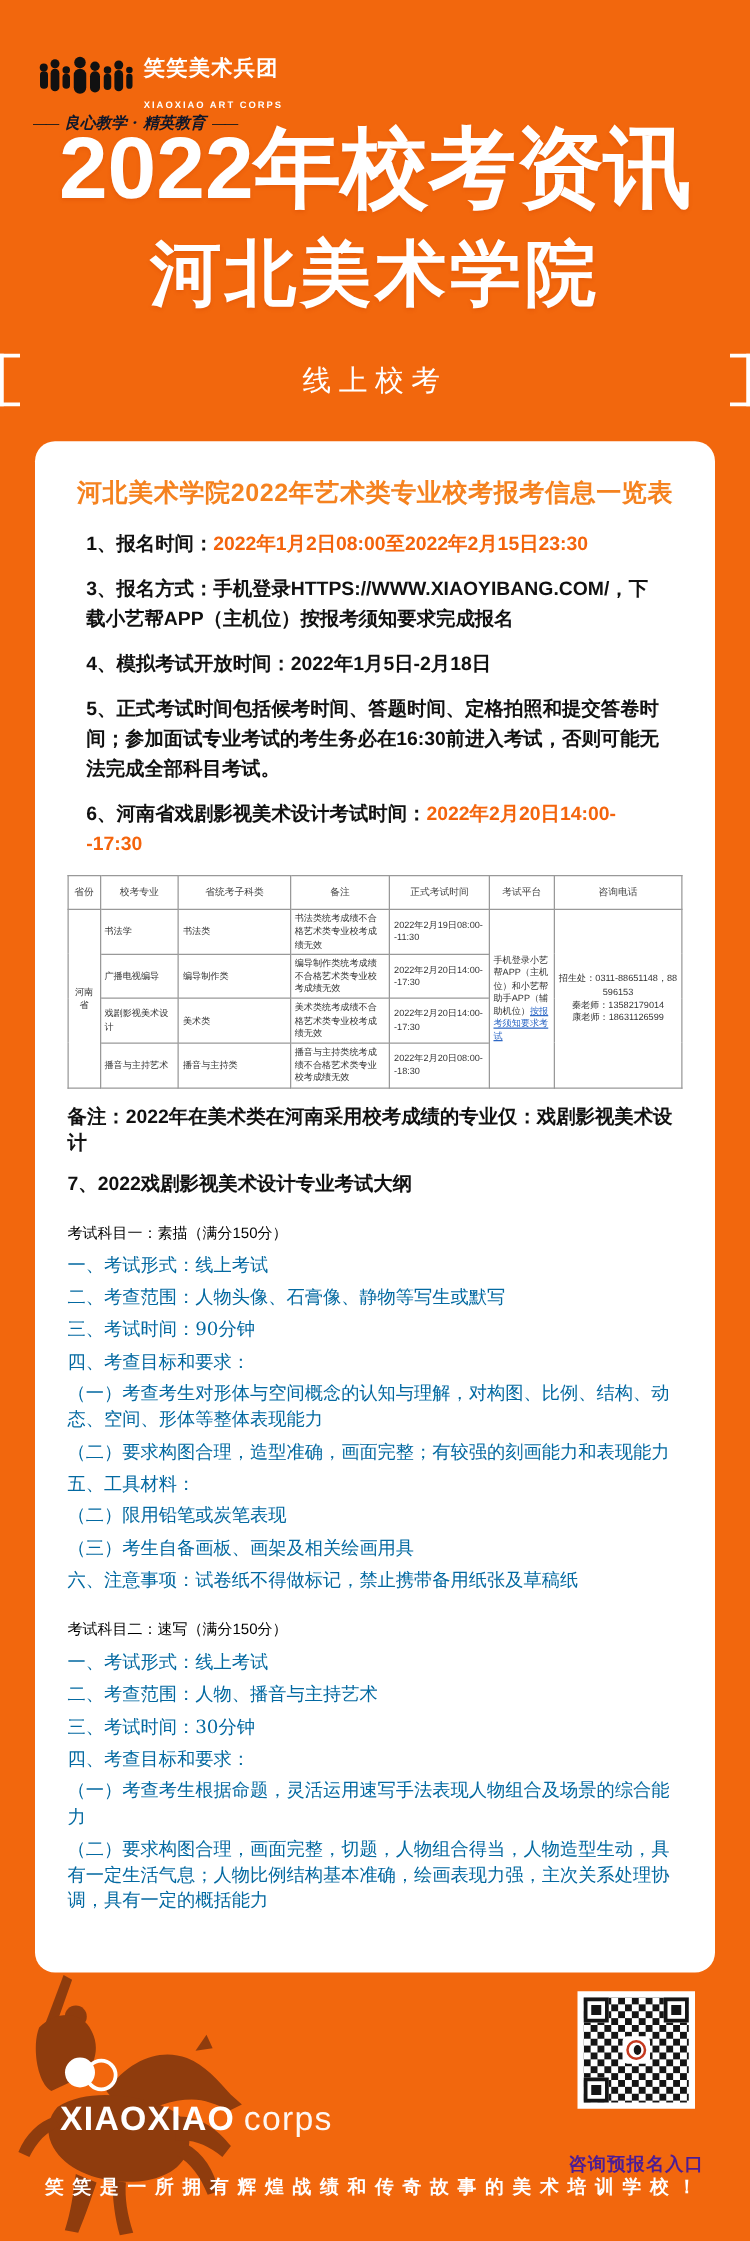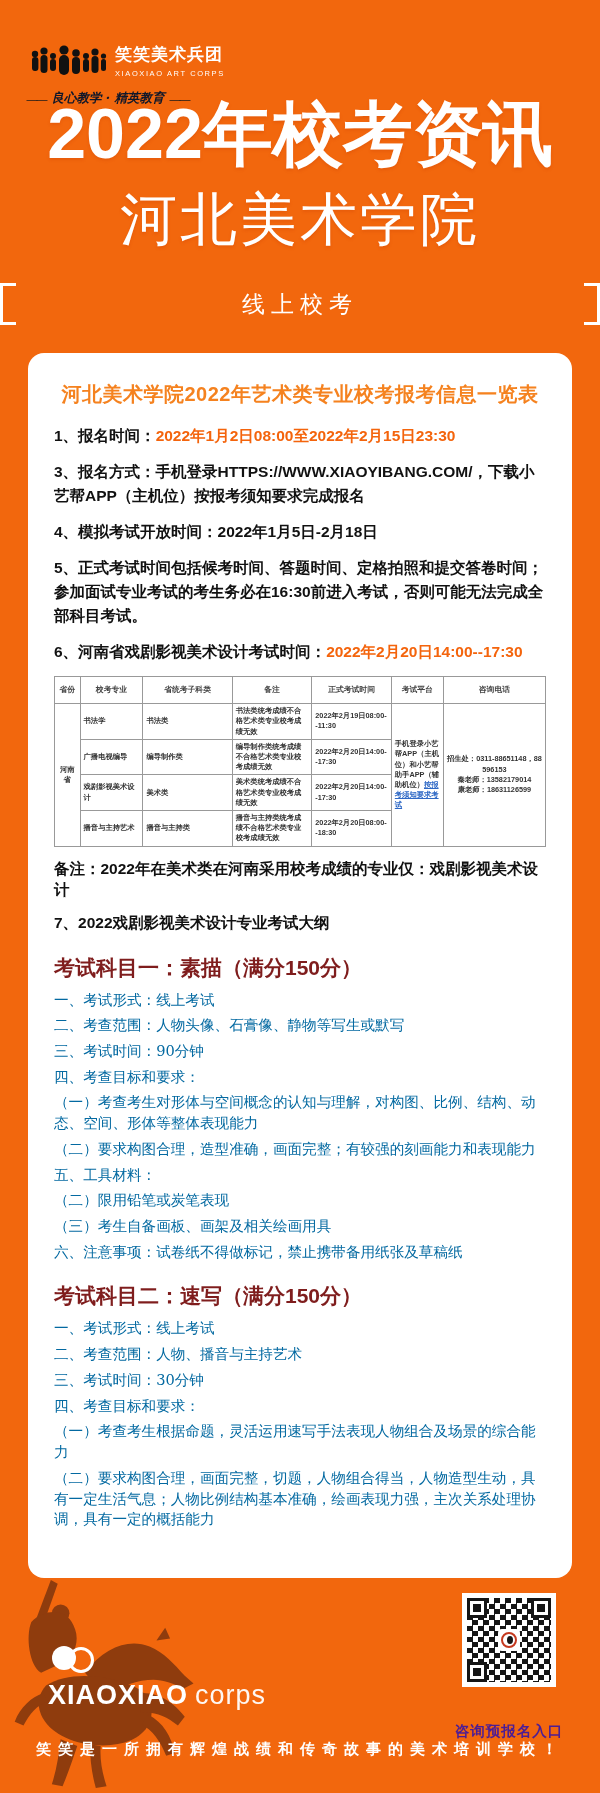--- a/index.html
+++ b/index.html
@@ -9,51 +9,51 @@
   body{
     width:600px;height:1793px;position:relative;overflow:hidden;
     background:var(--bg);
     font-family:"Liberation Sans","DejaVu Sans",sans-serif;
   }
   
   .header-logo{position:absolute;left:30px;top:44px;display:flex;align-items:flex-start;gap:7px;}
   .figures-icon svg{display:block;}
   .logo-texts{display:flex;flex-direction:column;line-height:1.05;margin-top:2px;}
   .logo-cn{color:#fff;font-weight:bold;font-size:17px;letter-spacing:1px;}
-  .logo-en{color:#fff;font-weight:normal;font-size:7.5px;letter-spacing:1.6px;margin-top:6px;}
+  .logo-en{color:#fff;font-weight:bold;font-size:7.5px;letter-spacing:1.6px;margin-top:16px;}
   .slogan-row{position:absolute;left:28px;top:90px;width:160px;display:flex;align-items:center;justify-content:center;gap:5px;}
   .slogan-dash{color:#1a1a1a;font-size:11px;letter-spacing:-1px;}
   .slogan-text{color:#0f172a;font-family:"DejaVu Serif","Liberation Serif",serif;font-style:italic;font-weight:bold;font-size:12.5px;white-space:nowrap;}
   
   .main-title{position:absolute;top:96px;left:0;right:0;text-align:center;color:#fff;
     font-size:70px;font-weight:900;letter-spacing:0px;line-height:1.1;text-shadow:0 2px 3px rgba(200,60,0,.25);}
   .sub-title{position:absolute;top:188px;left:0;right:0;text-align:center;color:#fff;
-    font-size:57px;font-weight:400;letter-spacing:3px;line-height:1.1;text-shadow:0 2px 3px rgba(200,60,0,.25);}
+    font-size:57px;font-weight:700;letter-spacing:3px;line-height:1.1;text-shadow:0 2px 3px rgba(200,60,0,.25);}
   
   .badge-row{position:absolute;top:283px;left:0;right:0;display:flex;justify-content:space-between;align-items:center;gap:34px;}
   .bracket{width:13px;height:36px;}
   .bracket.l{border-left:3px solid #fff;border-top:3px solid #fff;border-bottom:3px solid #fff;}
   .bracket.r{border-right:3px solid #fff;border-top:3px solid #fff;border-bottom:3px solid #fff;}
   .badge-label{color:#fff;font-size:23px;letter-spacing:6px;font-weight:500;}
   
   .card{position:absolute;left:28px;top:353px;width:544px;height:1225px;background:#fff;
     border-radius:16px;padding:24px 26px;box-sizing:border-box;overflow:hidden;}
   .card-title{color:var(--card_title);font-size:20px;font-weight:bold;text-align:center;margin:4px 0 16px;letter-spacing:.5px;}
-  .num-item{font-size:15.5px;font-weight:bold;color:#111;line-height:1.55;margin:12px 0;}
+  .num-item{font-size:15.5px;font-weight:bold;color:#111;line-height:1.55;margin:12px 15px;}
   .num-item .hl{color:var(--accent);}
   
   table.exam{width:100%;border-collapse:collapse;table-layout:fixed;margin:10px 0 6px;}
   table.exam th,table.exam td{border:1px solid #999;font-size:7.3px;color:#333;padding:2px 3px;
-    text-align:center;vertical-align:middle;line-height:1.4;word-break:break-all;font-weight:bold;margin-left:24px;}
+    text-align:center;vertical-align:middle;line-height:1.4;word-break:break-all;font-weight:normal;margin-left:24px;}
   table.exam th{font-size:7.8px;height:22px;color:#444;}
   table.exam td.left{text-align:left;}
   .link{color:var(--link);text-decoration:underline;cursor:pointer;}
   
   .remark{font-size:15.5px;font-weight:bold;color:#111;margin:12px 0;}
-  .sec-h{font-size:21px;font-weight:bold;color:#7f1d1d;margin:20px 0 8px;}
+  .sec-h{font-size:12px;font-weight:normal;color:#000000;margin:20px 0 8px;}
   .ol-line{font-family:"DejaVu Serif","Liberation Serif",serif;font-size:14.6px;color:#0369a1;line-height:1.42;margin:5px 0;}
   
   .statue{position:absolute;left:-8px;top:1578px;}
   .brand-circles{position:absolute;left:52px;top:1646px;display:flex;}
   .circle-solid{width:24px;height:24px;border-radius:50%;background:#fff;}
   .circle-outline{width:20px;height:20px;border-radius:50%;border:3px solid #fff;margin-left:-8px;margin-top:1px;}
   .brand-text{position:absolute;left:48px;top:1680px;color:#fff;font-size:27px;letter-spacing:1px;white-space:nowrap;}
   .brand-bold{font-weight:900;}
   .brand-light{font-weight:400;margin-left:7px;opacity:.95;}
   .qr{position:absolute;left:462px;top:1593px;width:94px;height:94px;background:#fff;padding:5px;box-sizing:border-box;}

